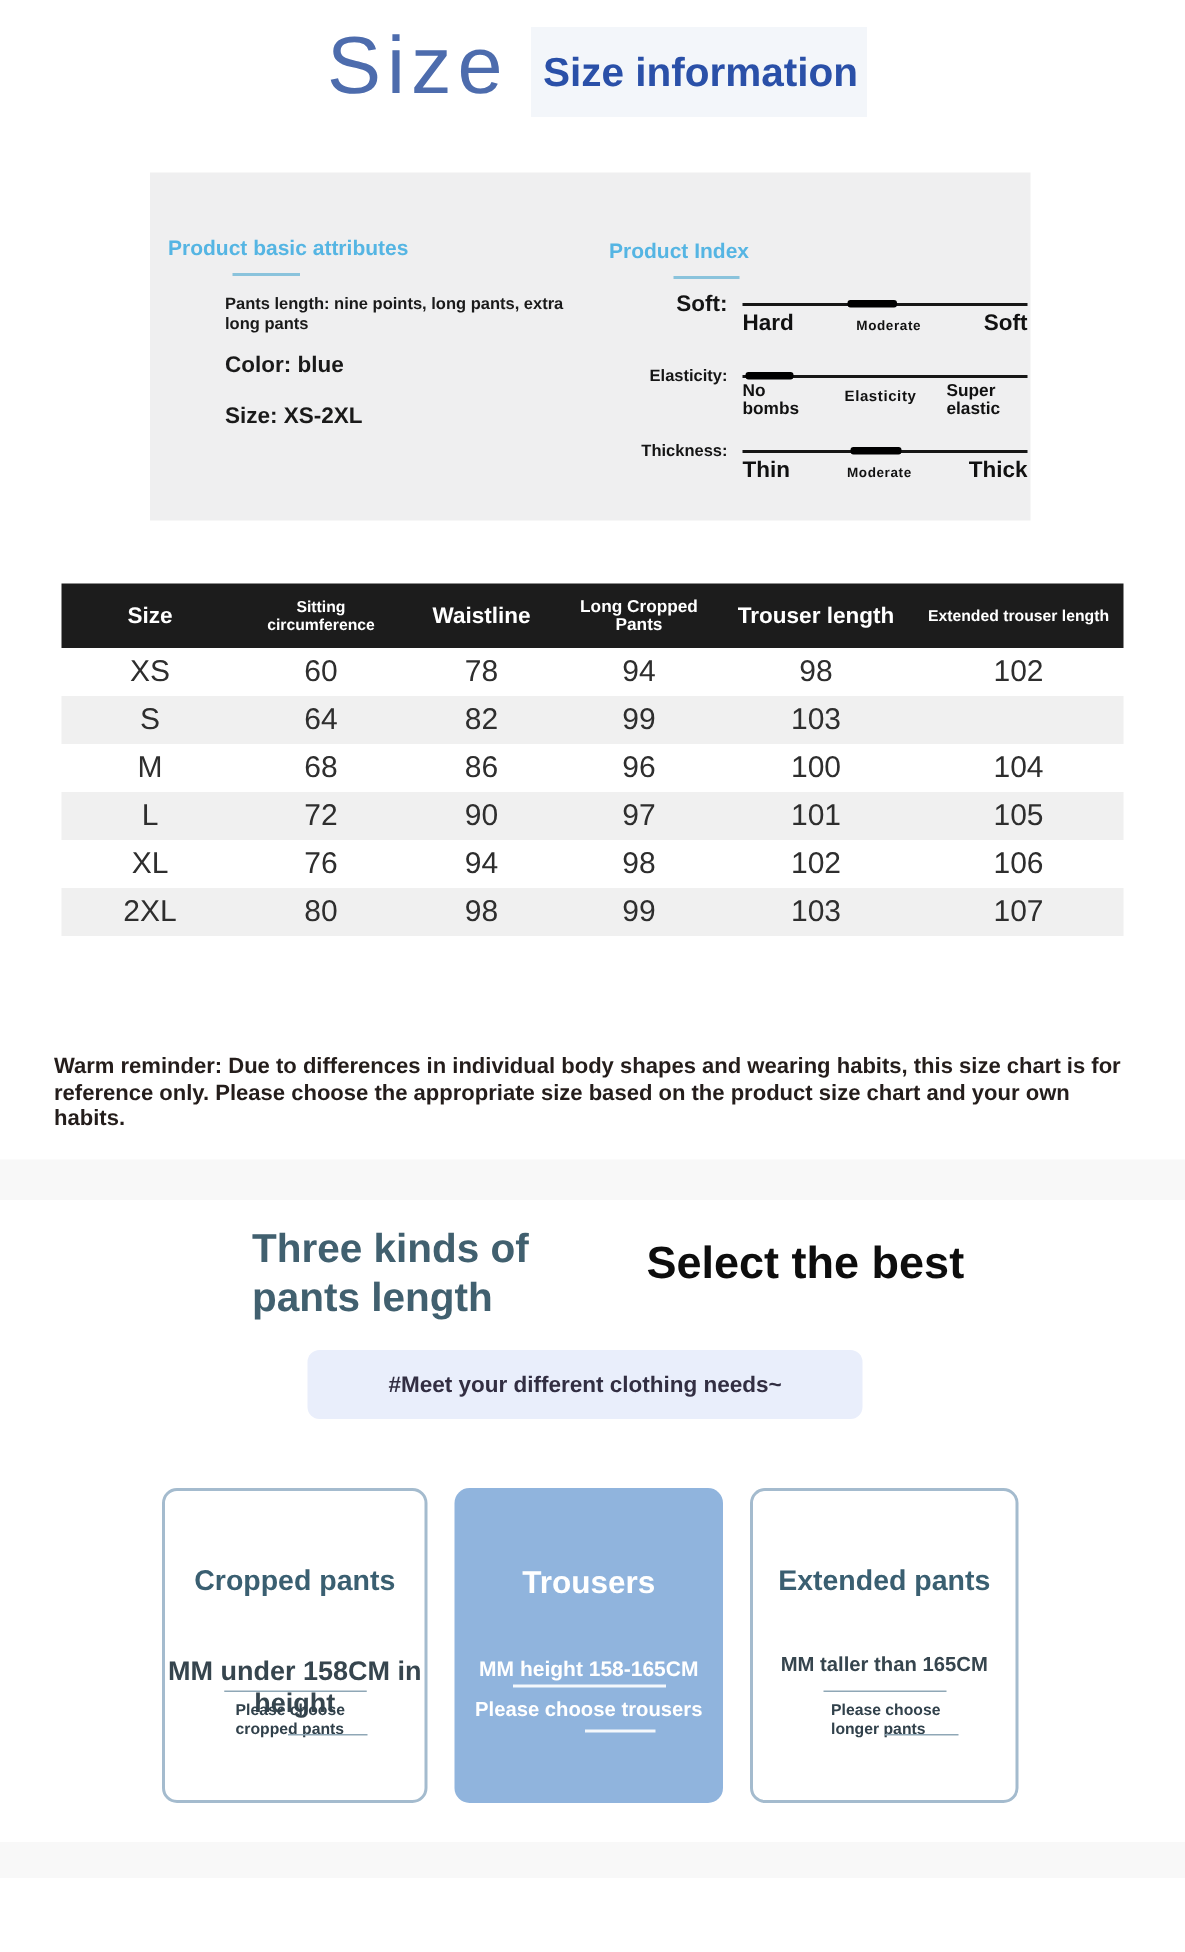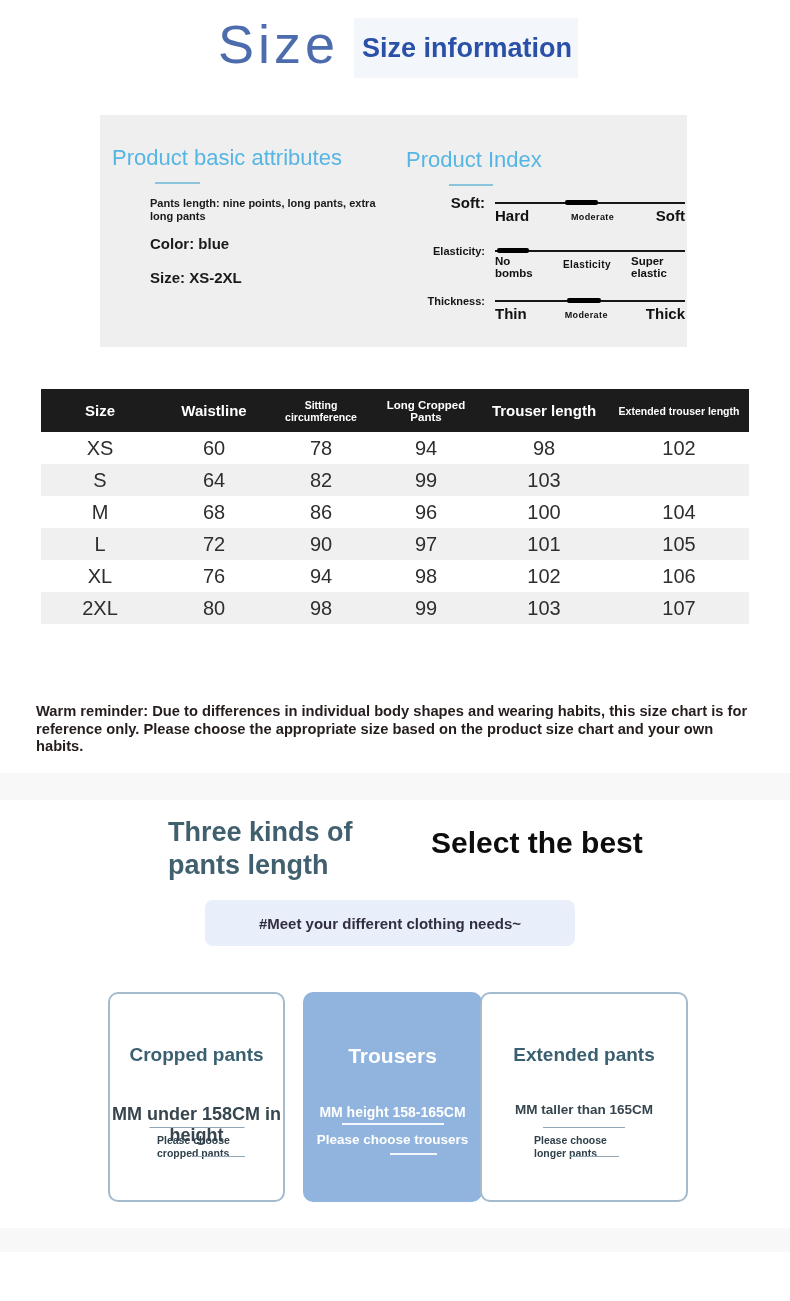--- a/index.html
+++ b/index.html
@@ -7,21 +7,21 @@
   .page { position:relative; width:790px; height:1301px; background:#fff; overflow:hidden;border-radius:19px; }
 
   
   .title-size { position:absolute; left:218px; top:14px; font-size:54px; line-height:60px;
                 color:#4d6cad; letter-spacing:4px; font-weight:400; }
   .title-info-bg { position:absolute; left:354px; top:18px; width:224px; height:60px; background:#f3f6fa; }
   .title-info { position:absolute; left:362px; top:33px; font-size:27px; font-weight:bold; color:#2a50a8; }
 
   
   .attr-panel { position:absolute; left:100px; top:115px; width:587px; height:232px; background:#efeff0; }
-  .panel-title { position:absolute; font-size:22px; font-weight:normal; color:#55b5e3; }
+  .panel-title { position:absolute; font-size:14px; font-weight:bold; color:#55b5e3;margin-top:12px; }
   .pt-left { left:12px; top:30px; }
   .pt-right { left:306px; top:32px; }
   .panel-underline { position:absolute; height:2px; background:#8ac3dc; }
   .pu-left { left:55px; top:67px; width:45px; }
   .pu-right { left:349px; top:69px; width:44px; }
   .attr-line { position:absolute; left:50px; font-weight:bold; color:#1a1a1a; }
   .attr-line.small { top:82px; width:238px; font-size:11px; line-height:13px; }
   .attr-line.l1 { top:120px; font-size:15px; }
   .attr-line.l2 { top:154px; font-size:15px; }
 
@@ -70,21 +70,21 @@
   .banner { position:absolute; left:205px; top:900px; width:370px; height:46px; background:#e9eefb;
             border-radius:8px; display:flex; align-items:center; justify-content:center; }
   .banner span { font-size:15px; font-weight:bold; color:#322e42; }
 
   
   .card { position:absolute; top:992px; height:210px; border-radius:10px; }
   .card.outline { background:#fff; border:2px solid #a4bbce; }
   .card.filled { background:#90b4dd; }
   .card-0 { left:108px; width:177px;padding-left:12px; }
   .card-1 { left:303px; width:179px; }
-  .card-2 { left:480px; width:208px; }
+  .card-2 { left:500px; width:179px; }
   .card-title { position:absolute; top:50px; left:0; width:100%; text-align:center;
                 font-weight:bold; font-size:19px; color:#3a5f71; }
   .card.filled .card-title { top:52px; font-size:21px; color:#fff; }
   .card-sub { position:absolute; top:110px; left:0; width:100%; text-align:center;
               font-weight:bold; font-size:18px; color:#36454e; }
   .card-2 .card-sub { font-size:13.5px; top:108px; }
   .card.filled .card-sub { top:112px; font-size:14px; color:#fff; }
   .card-div { position:absolute; top:133px; left:50%; transform:translateX(-50%); height:1px; background:#8fa7b6; }
   .card-0 .card-div { width:95px; }
   .card-2 .card-div { width:82px; }
@@ -160,25 +160,25 @@
           </div>
         </div>
       </div>
   </div>
 
   <div class="size-table">
     <div class="t-header" id="table-header">
         <div class="t-cell hc-0">
           <span>Size</span>
         </div>
+        <div class="t-cell hc-2">
+          <span>Sitting circumference</span>
+        </div>
         <div class="t-cell hc-1">
           <span>Waistline</span>
-        </div>
-        <div class="t-cell hc-2">
-          <span>Sitting circumference</span>
         </div>
         <div class="t-cell hc-3">
           <span>Long Cropped Pants</span>
         </div>
         <div class="t-cell hc-4">
           <span>Trouser length</span>
         </div>
         <div class="t-cell hc-5">
           <span>Extended trouser length</span>
         </div>

